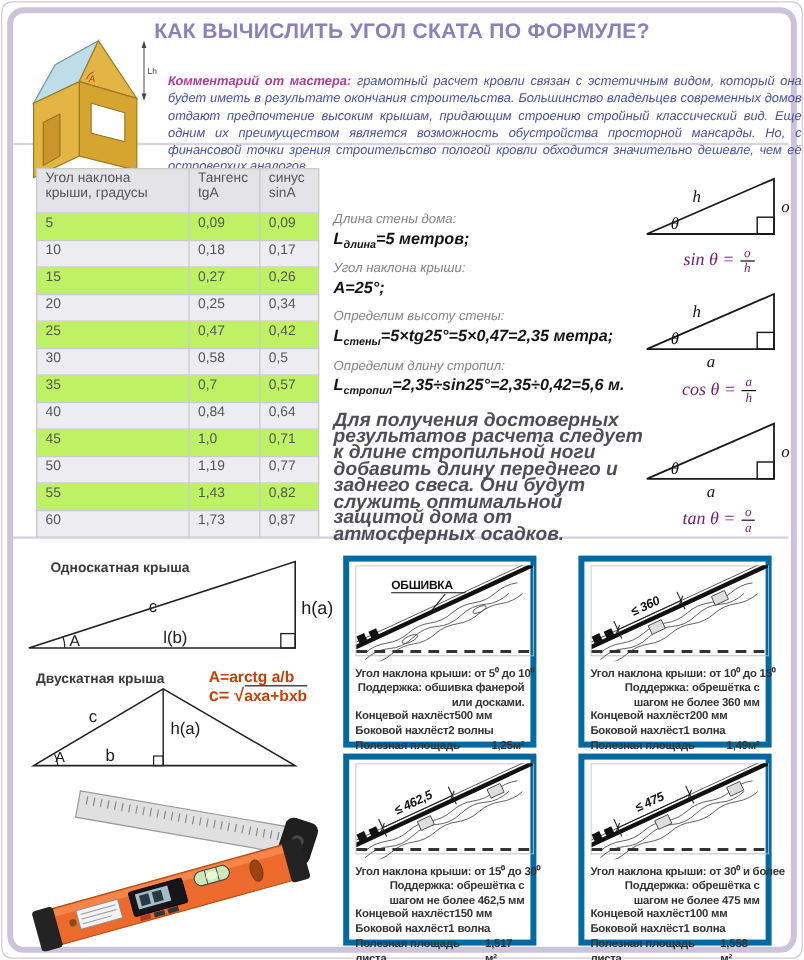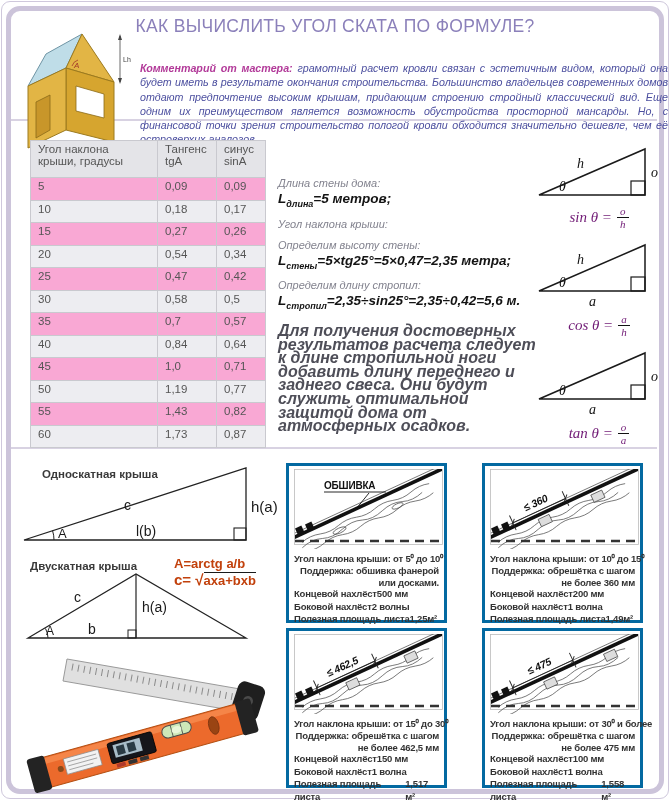--- a/index.html
+++ b/index.html
@@ -4,30 +4,30 @@
 <style>
   html,body{margin:0;padding:0;background:#fff;}
   .page{position:relative;width:670px;height:800px;background:#fff;overflow:hidden;
         font-family:"Liberation Sans",sans-serif;color:#333;}
   .frame-outer{position:absolute;inset:1px;border:1px solid #cfc8dc;border-radius:9px;pointer-events:none;}
   .frame-inner{position:absolute;inset:6px;border:5px solid #ccc4da;border-radius:14px;pointer-events:none;}
   .divider{position:absolute;left:11px;right:13px;height:2px;background:#d8d2e2;}
   .d1{top:119px}.d2{top:447px}
 
   .title{position:absolute;left:30px;top:16px;width:610px;margin:0;text-align:center;
-         font-size:17.5px;font-weight:normal;color:#8b80ba;letter-spacing:.3px;}
+         font-size:17.5px;font-weight:bold;color:#8b80ba;letter-spacing:.3px;}
 
   .house{position:absolute;left:26px;top:26px;}
 
   .comment{position:absolute;left:128px;top:49px;width:528px;margin:12px;
            font-size:10.7px;line-height:14.3px;font-style:italic;color:#4c4f9f;text-align:justify;}
   .comment .lead{color:#b23a99;font-weight:bold;}
 
   table.angles{position:absolute;left:30px;top:140px;border-collapse:collapse;
-               font-size:11.5px;color:#555;background:#f9a8d4;}
+               font-size:11.5px;color:#555;background:#bef264;}
   table.angles th,table.angles td{border:1px solid #c9c9cf;padding:2px 7px;text-align:left;
                font-weight:normal;vertical-align:top;}
   table.angles th{background:#e4e4e8;height:32px;}
   table.angles td{height:17.5px;}
   table.angles tbody tr:nth-child(even) td{background:#ededf1;}
   .c1{width:112px}.c2{width:44px}.c3{width:34px}
 
   .calc{position:absolute;left:278px;top:168px;width:258px;}
   .calc .lbl{font-size:11px;font-style:italic;color:#82828e;margin:9px 0 2px;}
   .calc .frm{font-size:13.5px;font-weight:bold;font-style:italic;color:#141414;}
@@ -48,21 +48,21 @@
   .rt1{left:24px;top:8px;}
   .rt2{left:12px;top:10px;}
   .roof-frms{position:absolute;left:156px;top:6px;font-size:13px;font-weight:bold;color:#c2410c;line-height:16px;}
   .rad{font-size:15px;}
   .over{border-top:1.5px solid #1a1a1a;}
 
   .level{position:absolute;left:12px;top:645px;}
 
   .panels{position:absolute;left:286px;top:463px;display:grid;
           grid-template-columns:161px 161px;grid-auto-rows:160px;column-gap:35px;row-gap:5px;}
-  .panel{border:3px solid #0369a1;background:#fff;box-sizing:border-box;padding:3px 5px;
+  .panel{border:5px solid #0369a1;background:#fff;box-sizing:border-box;padding:3px 5px;
          font-size:9.5px;font-weight:bold;color:#333;letter-spacing:-.2px;}
   .panel .diag{height:80px;margin-bottom:2px;}
   .p-angle{line-height:12px;white-space:nowrap;}
   .p-support{line-height:11.5px;text-align:right;}
   .spec{display:flex;justify-content:flex-start;line-height:12.5px;}
   .dimtext{font-style:italic;font-weight:bold;font-size:10.5px;fill:#111;
            font-family:"Liberation Sans",sans-serif;}
   .callout-t{font-weight:bold;font-size:10px;fill:#111;font-family:"Liberation Sans",sans-serif;}
 </style>
 </head>
@@ -119,21 +119,21 @@
           <td>0,18</td>
           <td>0,17</td>
         </tr>
       <tr>
           <td>15</td>
           <td>0,27</td>
           <td>0,26</td>
         </tr>
       <tr>
           <td>20</td>
-          <td>0,54</td>
+          <td>0,25</td>
           <td>0,34</td>
         </tr>
       <tr>
           <td>25</td>
           <td>0,47</td>
           <td>0,42</td>
         </tr>
       <tr>
           <td>30</td>
           <td>0,58</td>
@@ -169,20 +169,21 @@
           <td>1,73</td>
           <td>0,87</td>
         </tr>
     </tbody>
   </table>
 
   <div class="calc">
     <div class="lbl">Длина стены дома:</div>
     <div class="frm"><span>L</span><sub>длина</sub><span>=5 метров;</span></div>
     <div class="lbl">Угол наклона крыши:</div>
+    <div class="frm"><span>A</span><sub></sub><span>=25°;</span></div>
     <div class="lbl">Определим высоту стены:</div>
     <div class="frm"><span>L</span><sub>стены</sub><span>=5×tg25°=5×0,47=2,35 метра;</span></div>
     <div class="lbl">Определим длину стропил:</div>
     <div class="frm"><span>L</span><sub>стропил</sub><span>=2,35÷sin25°=2,35÷0,42=5,6 м.</span></div>
     <div class="note">Для получения достоверных результатов расчета следует к длине стропильной ноги добавить длину переднего и заднего свеса. Они будут служить оптимальной защитой дома от атмосферных осадков.</div>
   </div>
 
   <div class="trig">
     <svg width="132" height="58" viewBox="0 0 132 58">
       <polygon points="6,52 112,52 112,6" fill="none" stroke="#1a1a1a" stroke-width="1.5"></polygon>

